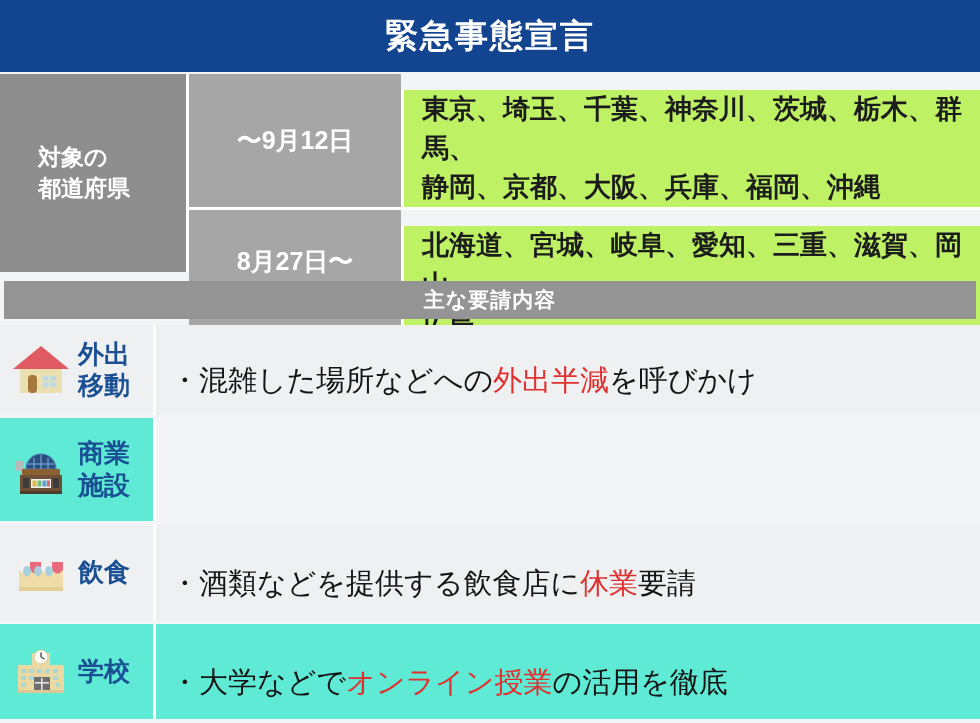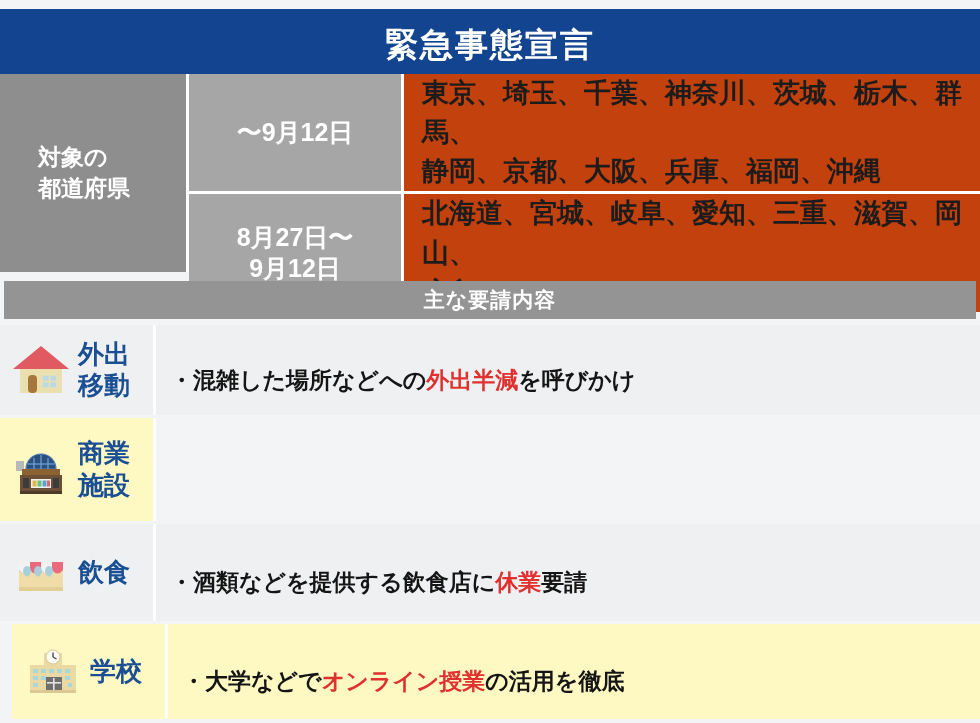--- a/index.html
+++ b/index.html
@@ -11,21 +11,21 @@
   }
   .infographic{
     position:relative;
     width:980px;height:723px;
     background:#f3f4f5;
     box-sizing:border-box;
   }
 
   
   .title-bar{
-    position:absolute;left:0;top:9px;width:980px;height:72px;
+    position:absolute;left:0;top:0;width:980px;height:72px;
     background:#12448f;
     display:flex;align-items:center;justify-content:center;
   }
   .title-text{
     color:#ffffff;
     font-size:33px;
     font-weight:bold;
     letter-spacing:2px;
   }
 
@@ -58,25 +58,26 @@
     background:#a6a6a6;
     display:flex;align-items:center;justify-content:center;
     box-sizing:border-box;
     text-align:center;
   }
   .pref-date-text{
     color:#ffffff;font-size:25px;font-weight:bold;line-height:1.25;
   }
   .pref-names{
     flex:1;
-    background:#c2410c;
+    background:#bef264;
     display:flex;align-items:center;
     box-sizing:border-box;
     padding:0 14px 0 18px;
     border-left:3px solid #ffffff;
+    margin-top:16px;
   }
   .pref-names-text{
     color:#1c1c1c;font-size:27px;font-weight:bold;line-height:1.45;
   }
 
   
   .section-bar{
     position:absolute;left:4px;top:281px;width:972px;height:38px;
     background:#949494;
     display:flex;align-items:center;justify-content:center;
@@ -91,53 +92,53 @@
   }
   .measure-row{
     display:flex;
     width:980px;
     margin-bottom:3px;
     box-sizing:border-box;
   }
   .measure-row.r0{height:90px;}
   .measure-row.r1{height:103px;}
   .measure-row.r2{height:97px;}
-  .measure-row.r3{height:95px;padding-left:12px;}
+  .measure-row.r3{height:95px;}
 
   .cat-cell{
     width:156px;
     display:flex;align-items:center;
     box-sizing:border-box;
     padding-left:10px;
     border-right:3px solid #ffffff;
   }
   .body-cell{
     flex:1;
     display:flex;flex-direction:column;justify-content:center;
     box-sizing:border-box;
     padding-left:14px;padding-right:10px;
   }
   .shade-a .cat-cell,.shade-a .body-cell{background:#eef0f1;}
-  .shade-b .cat-cell,.shade-b .body-cell{background:#fef9c3;}
+  .shade-b .cat-cell,.shade-b .body-cell{background:#5eead4;}
 
   .cat-icon{
     width:62px;height:62px;
     flex:0 0 62px;
     position:relative;
     margin-right:6px;
   }
   .cat-label{
     color:#1a4f94;
     font-size:26px;font-weight:bold;line-height:1.2;
   }
 
   .bullet-line{
     color:#151515;
-    font-size:23px;
-    font-weight:bold;
+    font-size:29px;
+    font-weight:normal;
     line-height:1.45;
     white-space:nowrap;
     margin-top:21px;
   }
   .bullet-line.indent{padding-left:24px;}
   .em-red{color:#e0302f;}
 
   
   .ico{position:absolute;left:0;top:0;width:62px;height:62px;}
 </style>

